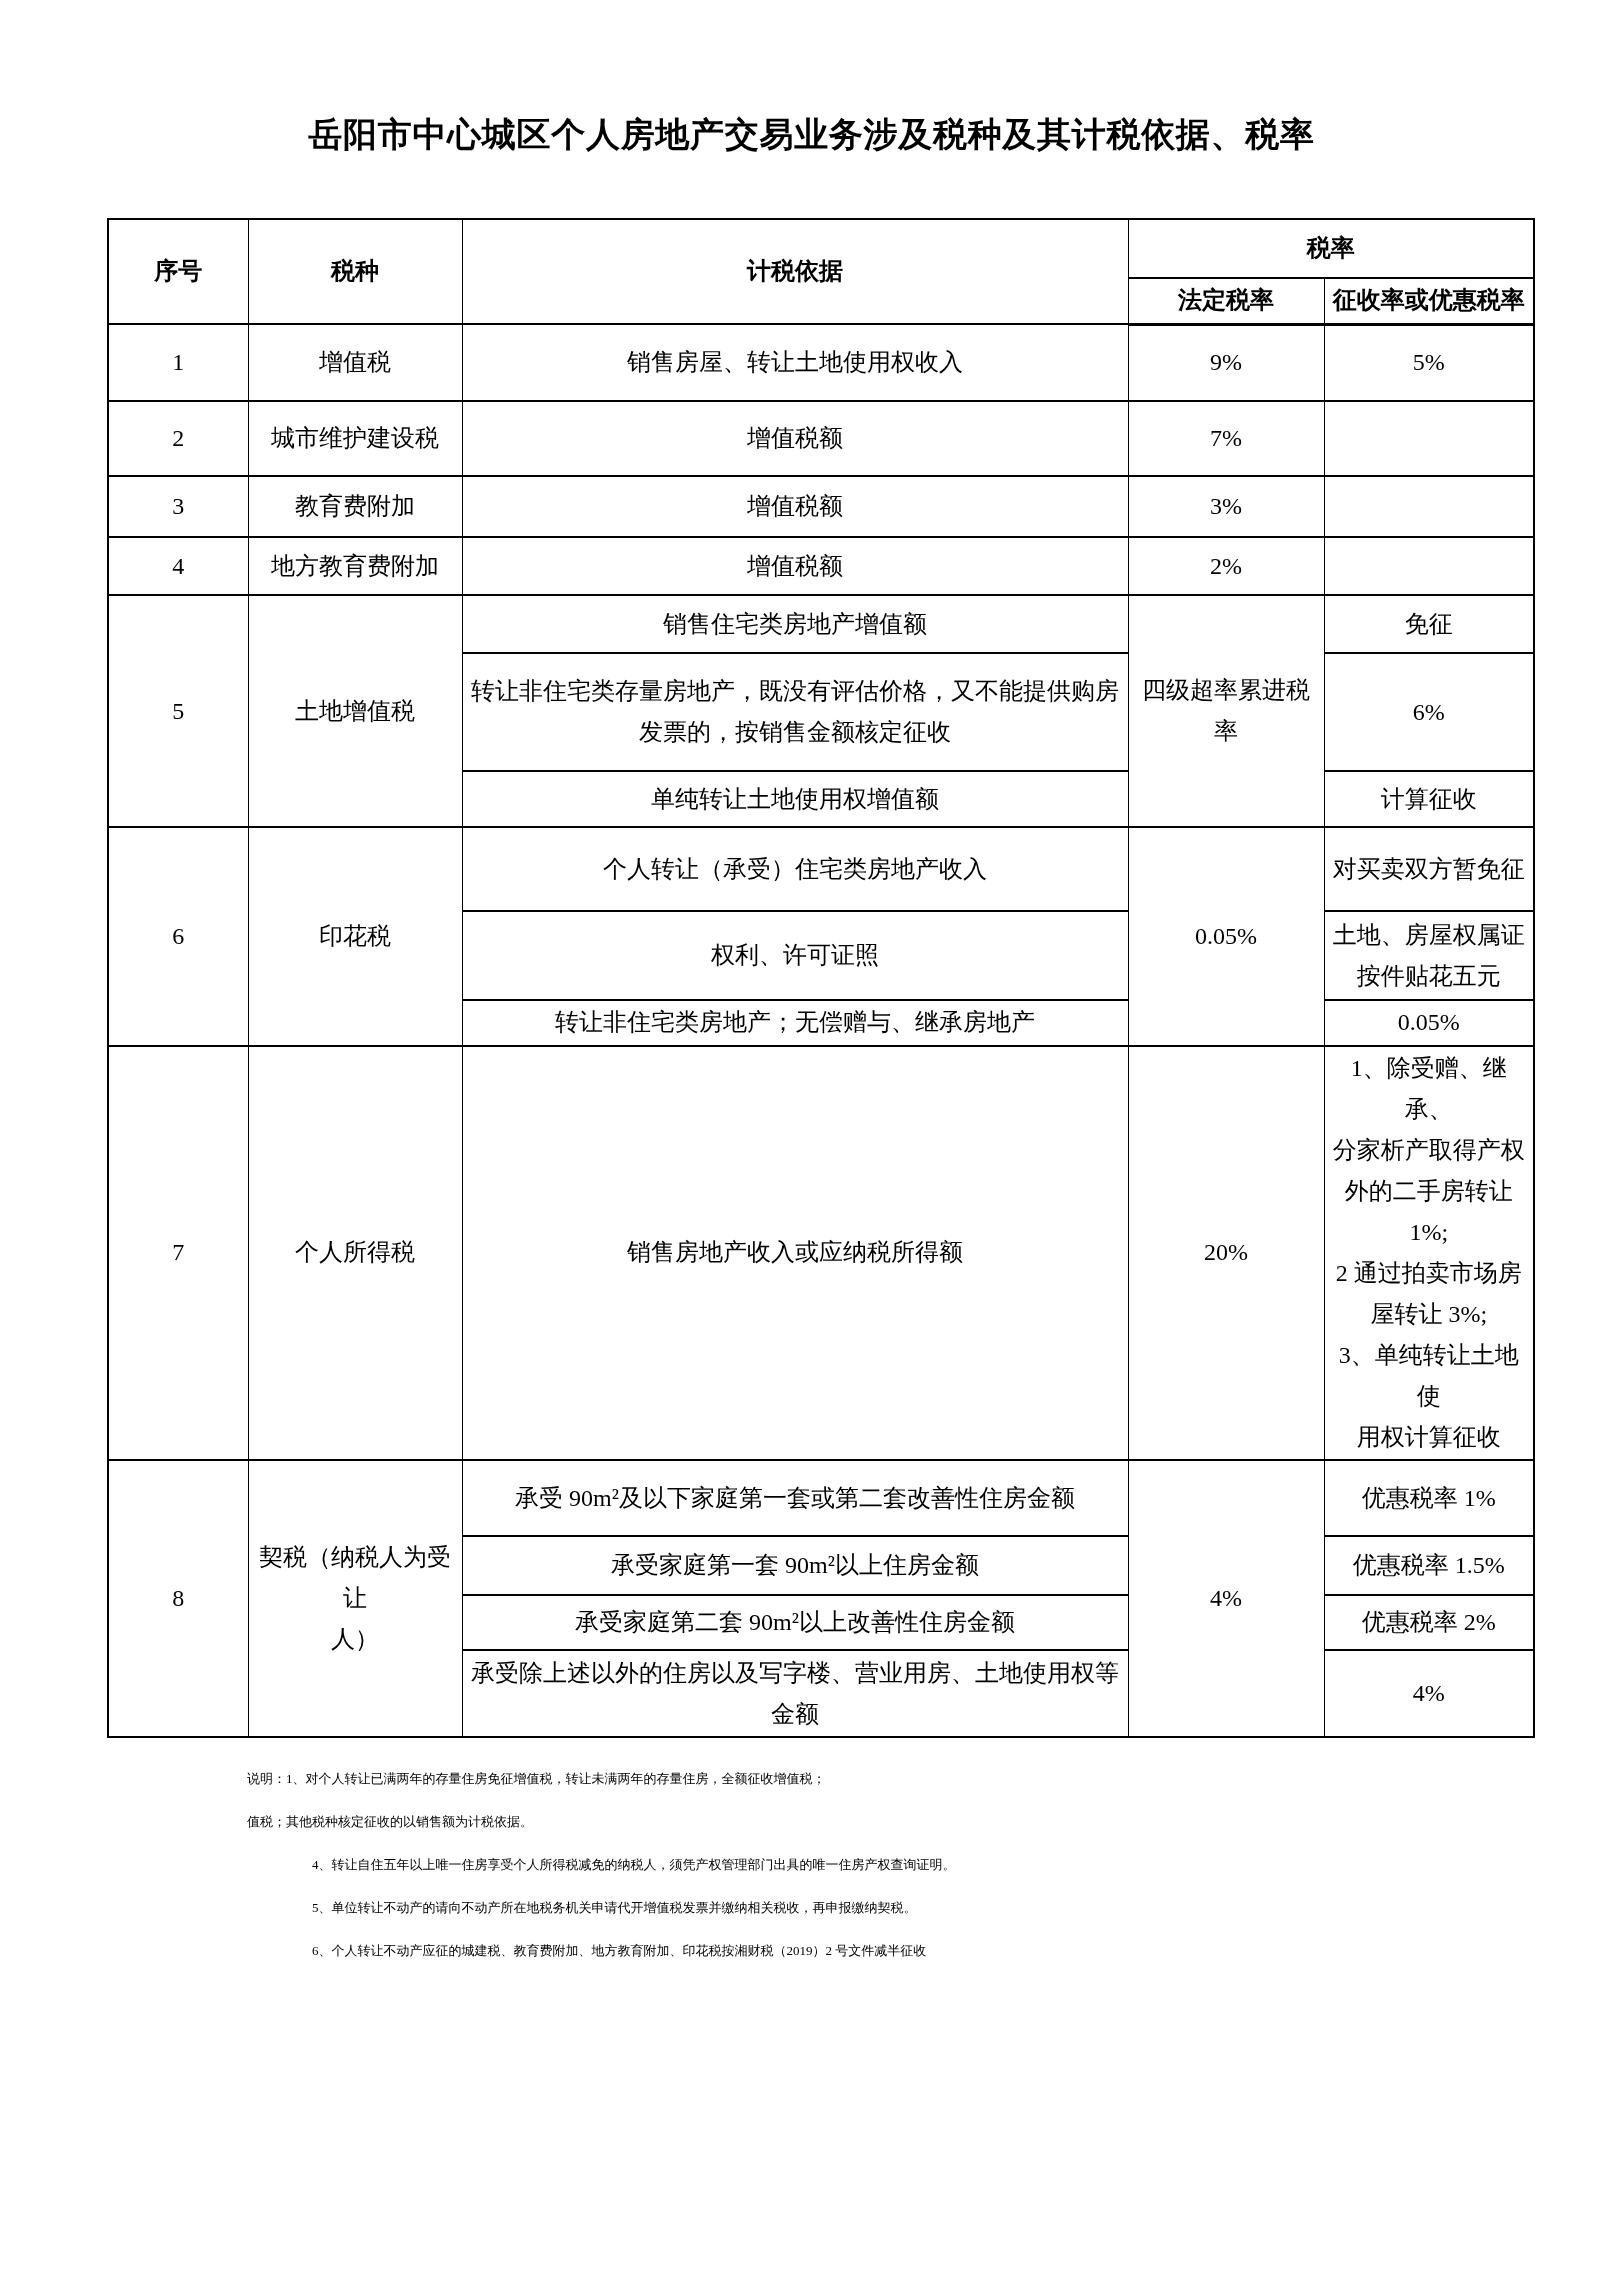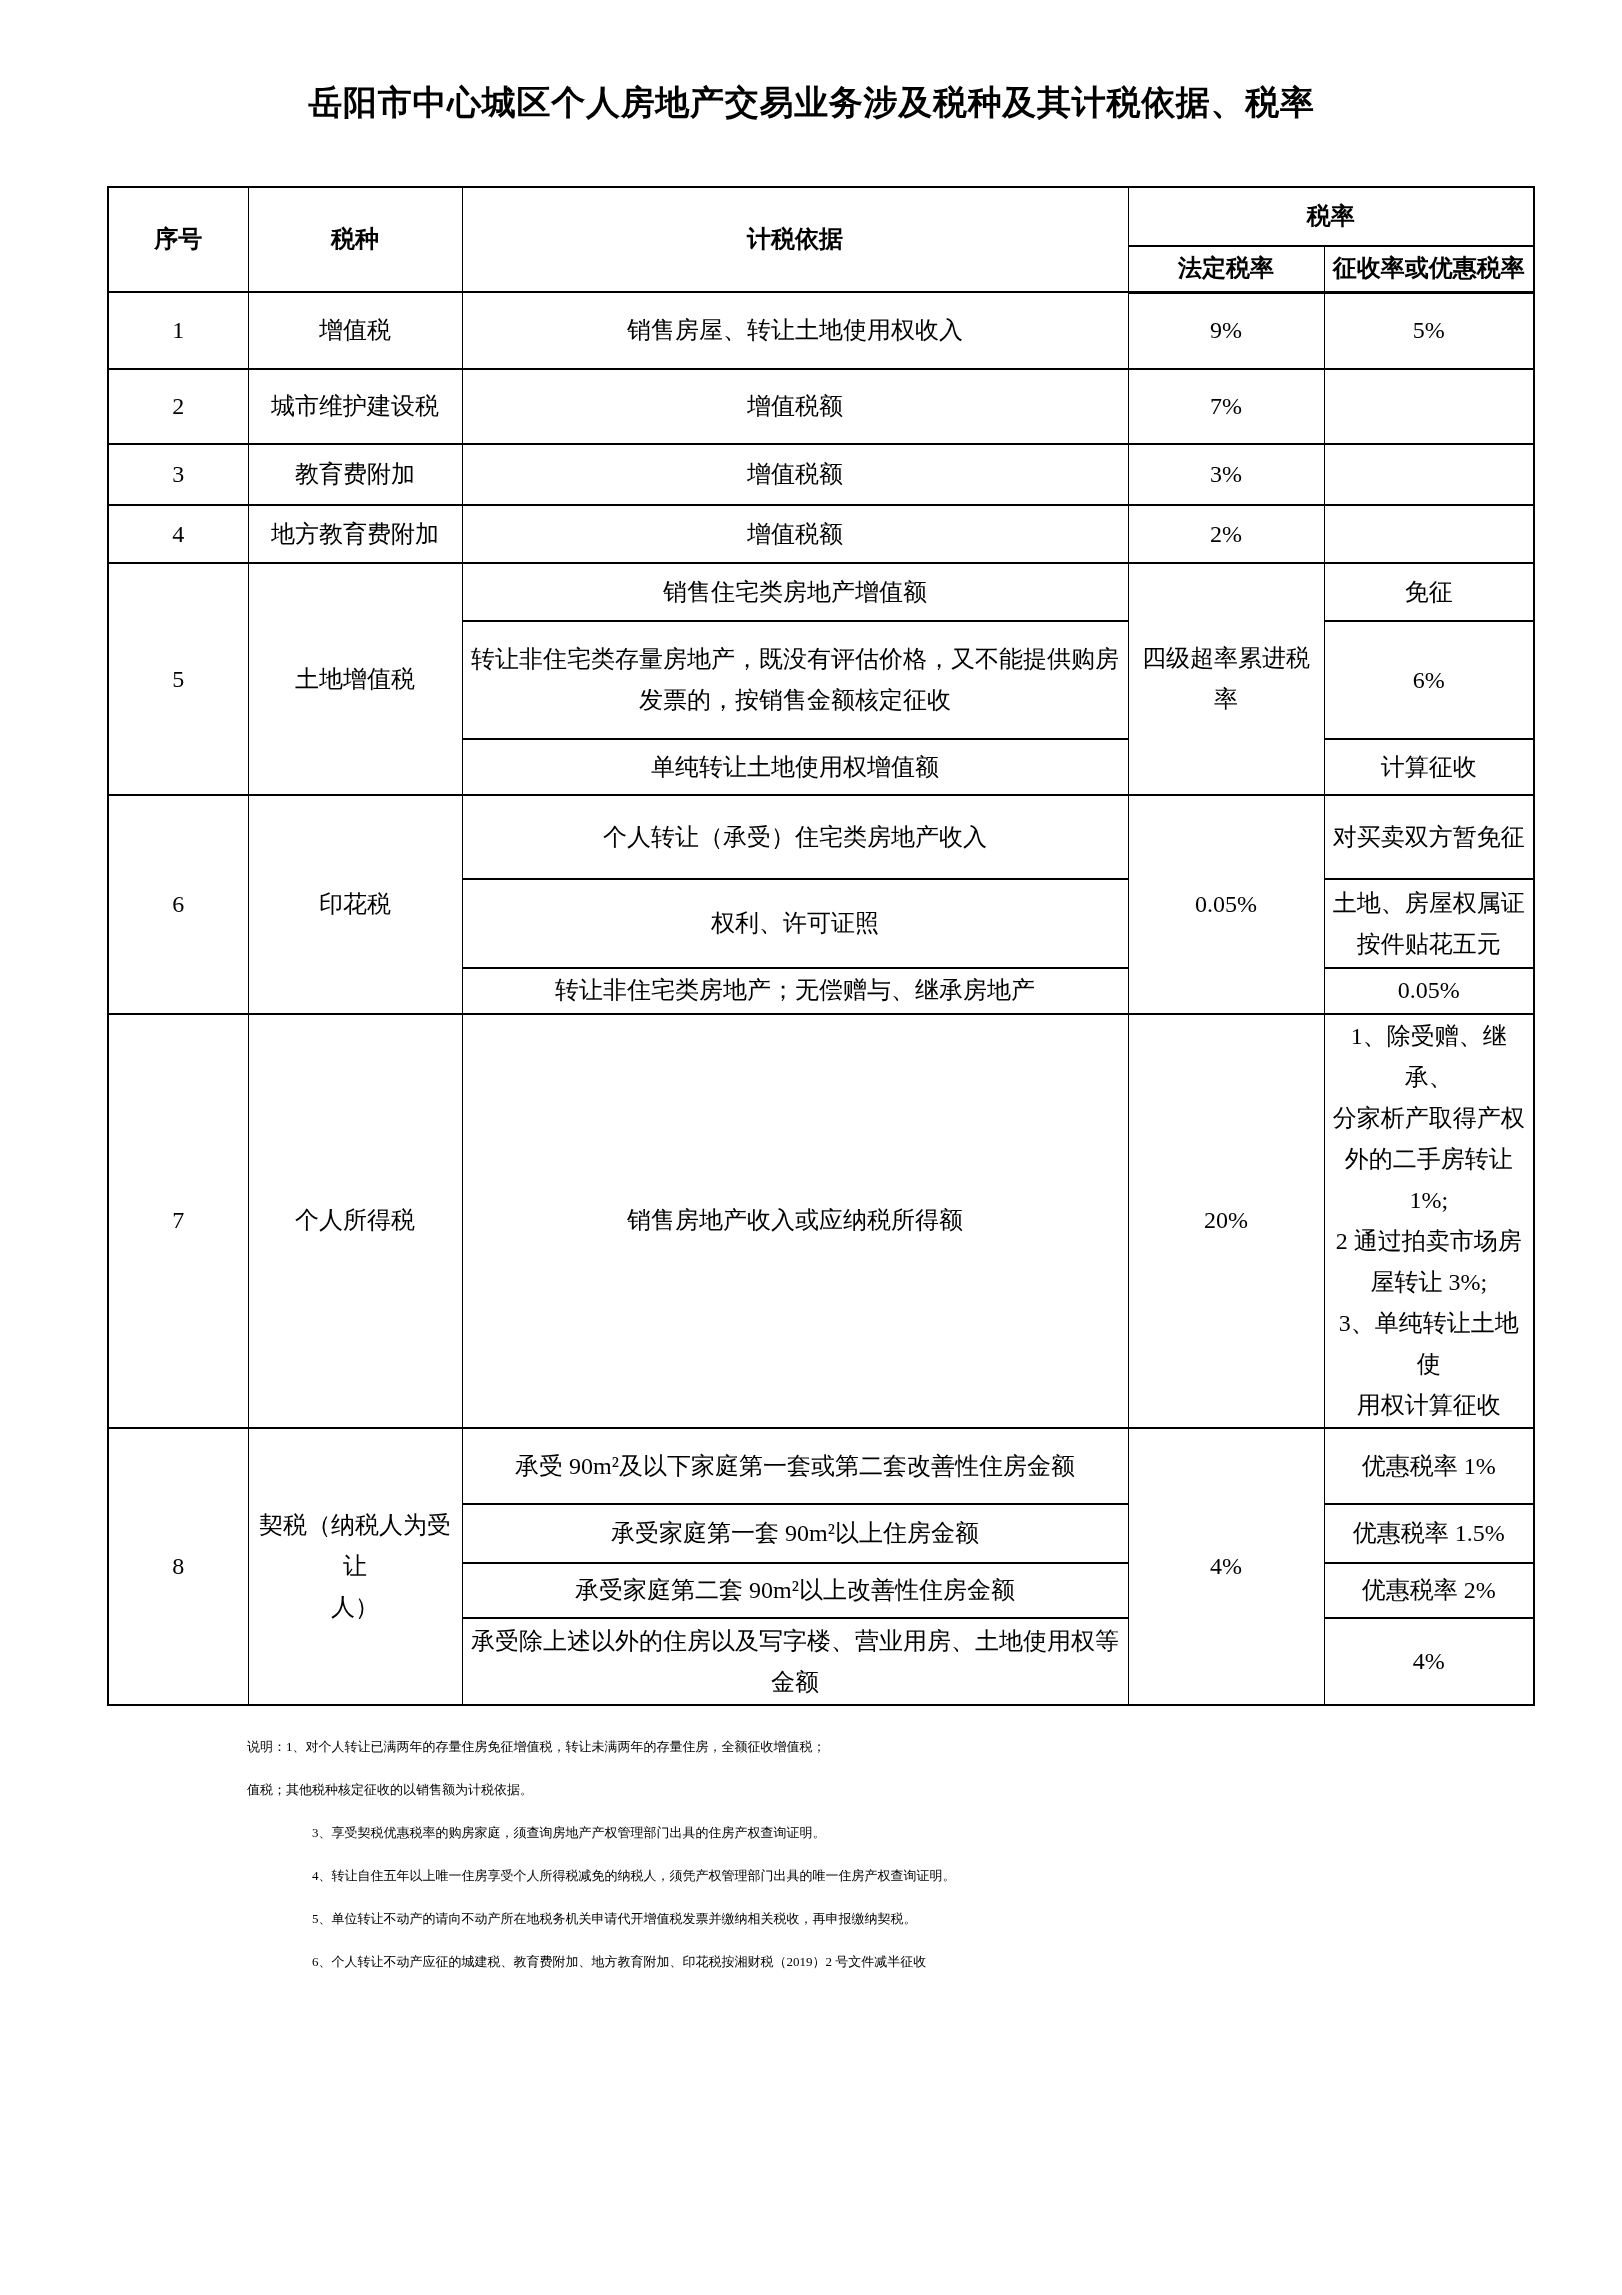--- a/index.html
+++ b/index.html
@@ -7,21 +7,21 @@
     position: relative;
     width: 1623px;
     height: 2295px;
     background: #ffffff;
     margin: 0 auto;
     font-family: "Liberation Serif", "DejaVu Serif", serif;
     color: #000;
     overflow: hidden;
   }
   .doc-title {
-    padding-top: 84px;
+    padding-top: 116px;
     text-align: center;
     font-size: 34px;
     font-weight: bold;
     line-height: 38px;
     letter-spacing: 0.7px;
   }
   table.tax-table {
     border-collapse: collapse;
     table-layout: fixed;
     margin: 64px 0 0 107px;
@@ -182,20 +182,19 @@
         <td class="left">承受除上述以外的住房以及写字楼、营业用房、土地使用权等
 金额</td>
         <td>4%</td>
       </tr>
     </tbody>
   </table>
 
   <div class="notes">
     <div class="note-line">说明：1、对个人转让已满两年的存量住房免征增值税，转让未满两年的存量住房，全额征收增值税；</div>
     <div class="note-line">值税；其他税种核定征收的以销售额为计税依据。</div>
-    <div class="note-line ind">3、享受契税优惠税率的购房家庭，须查询房地产产权管理部门出具的住房产权查询证明。</div>
     <div class="note-line ind">4、转让自住五年以上唯一住房享受个人所得税减免的纳税人，须凭产权管理部门出具的唯一住房产权查询证明。</div>
     <div class="note-line ind">5、单位转让不动产的请向不动产所在地税务机关申请代开增值税发票并缴纳相关税收，再申报缴纳契税。</div>
     <div class="note-line ind">6、个人转让不动产应征的城建税、教育费附加、地方教育附加、印花税按湘财税（2019）2 号文件减半征收</div>
   </div>
 
 </div>
 
 
 </body></html>

